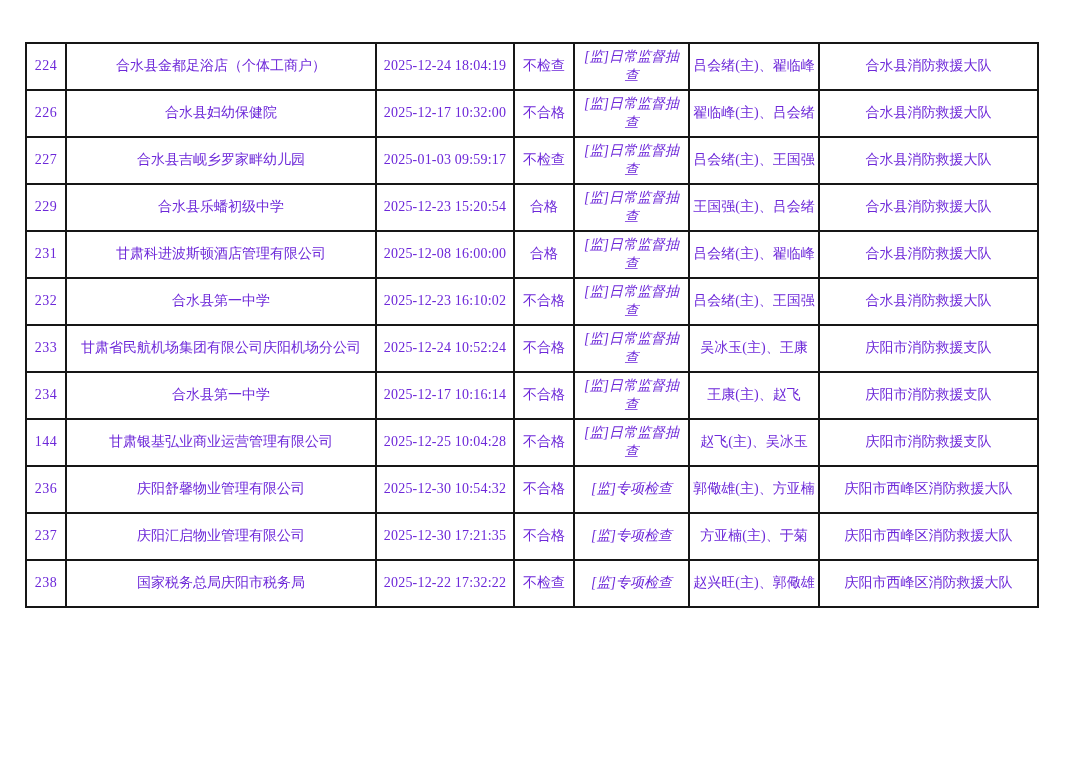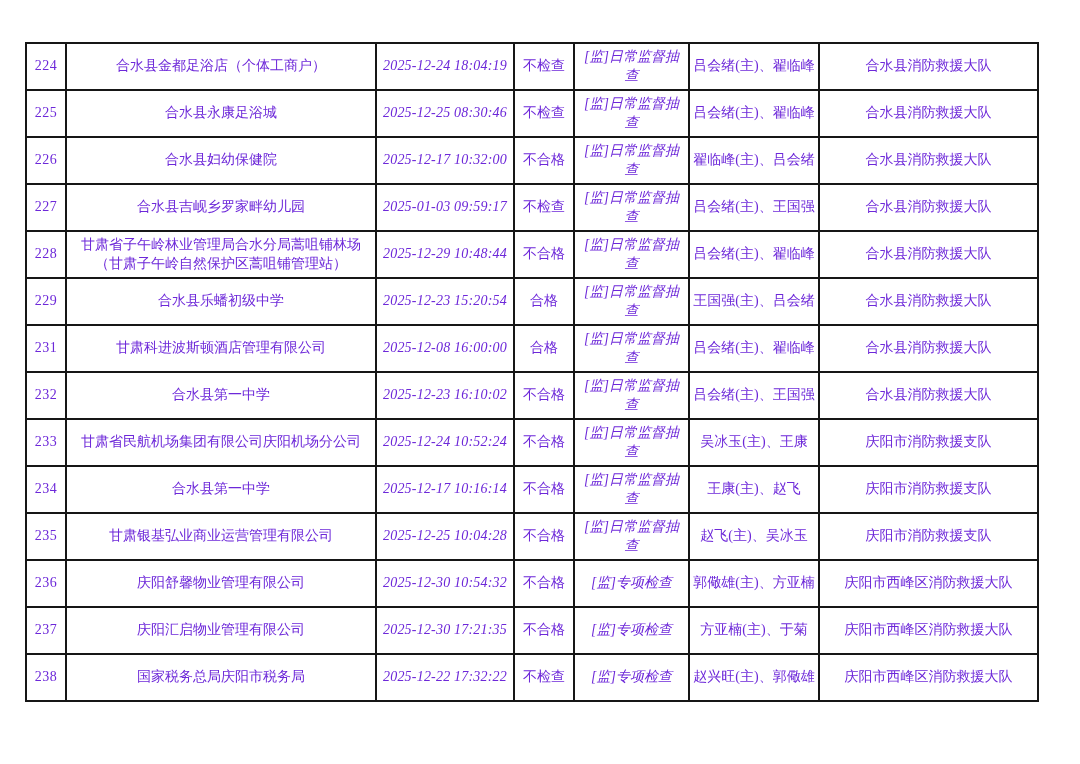--- a/index.html
+++ b/index.html
@@ -35,21 +35,21 @@
     vertical-align: middle;
     height: 43px;
     padding: 1px 3px;
     font-size: 14px;
     line-height: 1.3;
     overflow: hidden;
     word-break: break-all;
   }
   td.c-no    { font-size: 14px; letter-spacing: 0.5px; }
   td.c-name  { font-size: 14px; white-space: pre-line; }
-  td.c-time  { font-size: 13.5px; letter-spacing: 0.2px; font-style: italic; }
+  td.c-time  { font-size: 13.5px; letter-spacing: 0.2px; }
   td.c-result{ font-size: 14px; }
   td.c-type  { font-size: 13.5px; padding: 1px 1px; font-style: italic; }
   td.c-insp  { font-size: 13.5px; padding: 1px 1px; }
   td.c-dept  { font-size: 13.5px; }
 </style>
 </head>
 <body>
 
 <div class="page">
   <table class="inspect-table">
@@ -67,54 +67,35 @@
     <tr>
         <td class="c-no">224</td>
         <td class="c-name">合水县金都足浴店（个体工商户）</td>
         <td class="c-time">2025-12-24 18:04:19</td>
         <td class="c-result">不检查</td>
         <td class="c-type">[监]日常监督抽查</td>
         <td class="c-insp">吕会绪(主)、翟临峰</td>
         <td class="c-dept">合水县消防救援大队</td>
       </tr>
         <tr>
-        <td class="c-no">225</td>
-        <td class="c-name">合水县永康足浴城</td>
-        <td class="c-time">2025-12-25 08:30:46</td>
-        <td class="c-result">不检查</td>
-        <td class="c-type">[监]日常监督抽查</td>
-        <td class="c-insp">吕会绪(主)、翟临峰</td>
-        <td class="c-dept">合水县消防救援大队</td>
-      </tr>
-        <tr>
         <td class="c-no">226</td>
         <td class="c-name">合水县妇幼保健院</td>
         <td class="c-time">2025-12-17 10:32:00</td>
         <td class="c-result">不合格</td>
         <td class="c-type">[监]日常监督抽查</td>
         <td class="c-insp">翟临峰(主)、吕会绪</td>
         <td class="c-dept">合水县消防救援大队</td>
       </tr>
         <tr>
         <td class="c-no">227</td>
         <td class="c-name">合水县吉岘乡罗家畔幼儿园</td>
         <td class="c-time">2025-01-03 09:59:17</td>
         <td class="c-result">不检查</td>
         <td class="c-type">[监]日常监督抽查</td>
         <td class="c-insp">吕会绪(主)、王国强</td>
-        <td class="c-dept">合水县消防救援大队</td>
-      </tr>
-        <tr>
-        <td class="c-no">228</td>
-        <td class="c-name">甘肃省子午岭林业管理局合水分局蒿咀铺林场
-（甘肃子午岭自然保护区蒿咀铺管理站）</td>
-        <td class="c-time">2025-12-29 10:48:44</td>
-        <td class="c-result">不合格</td>
-        <td class="c-type">[监]日常监督抽查</td>
-        <td class="c-insp">吕会绪(主)、翟临峰</td>
         <td class="c-dept">合水县消防救援大队</td>
       </tr>
         <tr>
         <td class="c-no">229</td>
         <td class="c-name">合水县乐蟠初级中学</td>
         <td class="c-time">2025-12-23 15:20:54</td>
         <td class="c-result">合格</td>
         <td class="c-type">[监]日常监督抽查</td>
         <td class="c-insp">王国强(主)、吕会绪</td>
         <td class="c-dept">合水县消防救援大队</td>
@@ -149,21 +130,21 @@
         <tr>
         <td class="c-no">234</td>
         <td class="c-name">合水县第一中学</td>
         <td class="c-time">2025-12-17 10:16:14</td>
         <td class="c-result">不合格</td>
         <td class="c-type">[监]日常监督抽查</td>
         <td class="c-insp">王康(主)、赵飞</td>
         <td class="c-dept">庆阳市消防救援支队</td>
       </tr>
         <tr>
-        <td class="c-no">235</td>
+        <td class="c-no">144</td>
         <td class="c-name">甘肃银基弘业商业运营管理有限公司</td>
         <td class="c-time">2025-12-25 10:04:28</td>
         <td class="c-result">不合格</td>
         <td class="c-type">[监]日常监督抽查</td>
         <td class="c-insp">赵飞(主)、吴冰玉</td>
         <td class="c-dept">庆阳市消防救援支队</td>
       </tr>
         <tr>
         <td class="c-no">236</td>
         <td class="c-name">庆阳舒馨物业管理有限公司</td>

